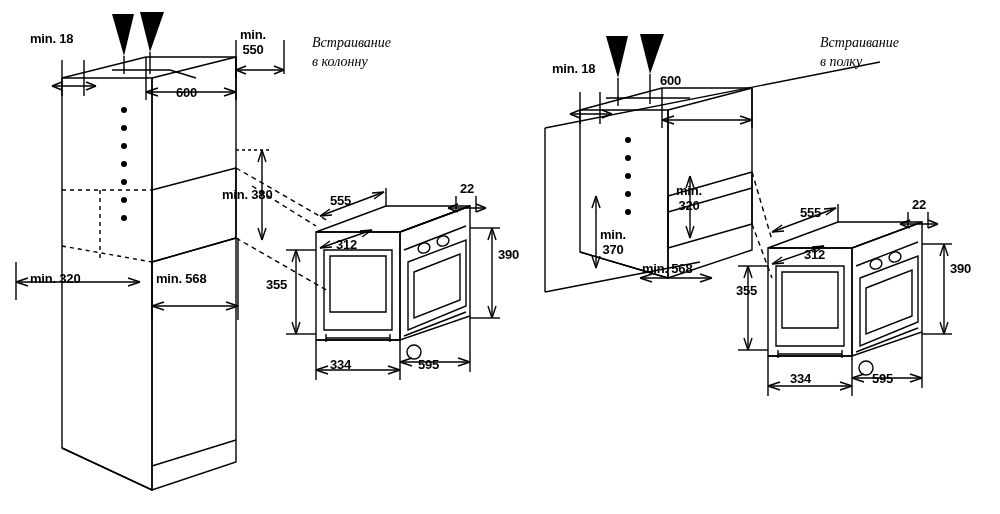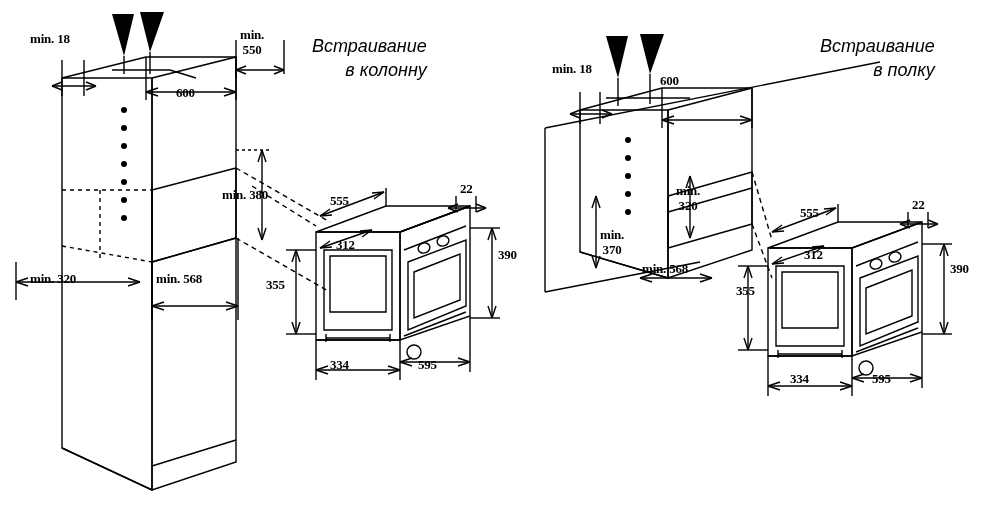--- a/index.html
+++ b/index.html
@@ -17,37 +17,36 @@
   }
   svg.diagram {
     position: absolute;
     left: 0;
     top: 0;
     width: 1000px;
     height: 514px;
   }
   .lbl {
     position: absolute;
-    font-family: Liberation Serif, serif;
+    font-family: Liberation Sans, sans-serif;
     font-weight: bold;
     font-size: 13px;
     color: #000000;
     white-space: pre;
     line-height: 1.12;
     letter-spacing: -0.2px;
   }
   .title {
     position: absolute;
-    font-family: Liberation Sans, sans-serif;
+    font-family: Liberation Serif, serif;
     font-style: italic;
-    font-size: 18px;
+    font-size: 14px;
     color: #000000;
     white-space: pre;
     line-height: 1.35;
-    text-align: right;
   }
 </style>
 </head>
 <body>
 
 <div id="root">
 
   <svg class="diagram" viewBox="0 0 1000 514">
     <g fill="none" stroke="#000000" stroke-width="1.4" stroke-linecap="butt" stroke-linejoin="miter">
 

